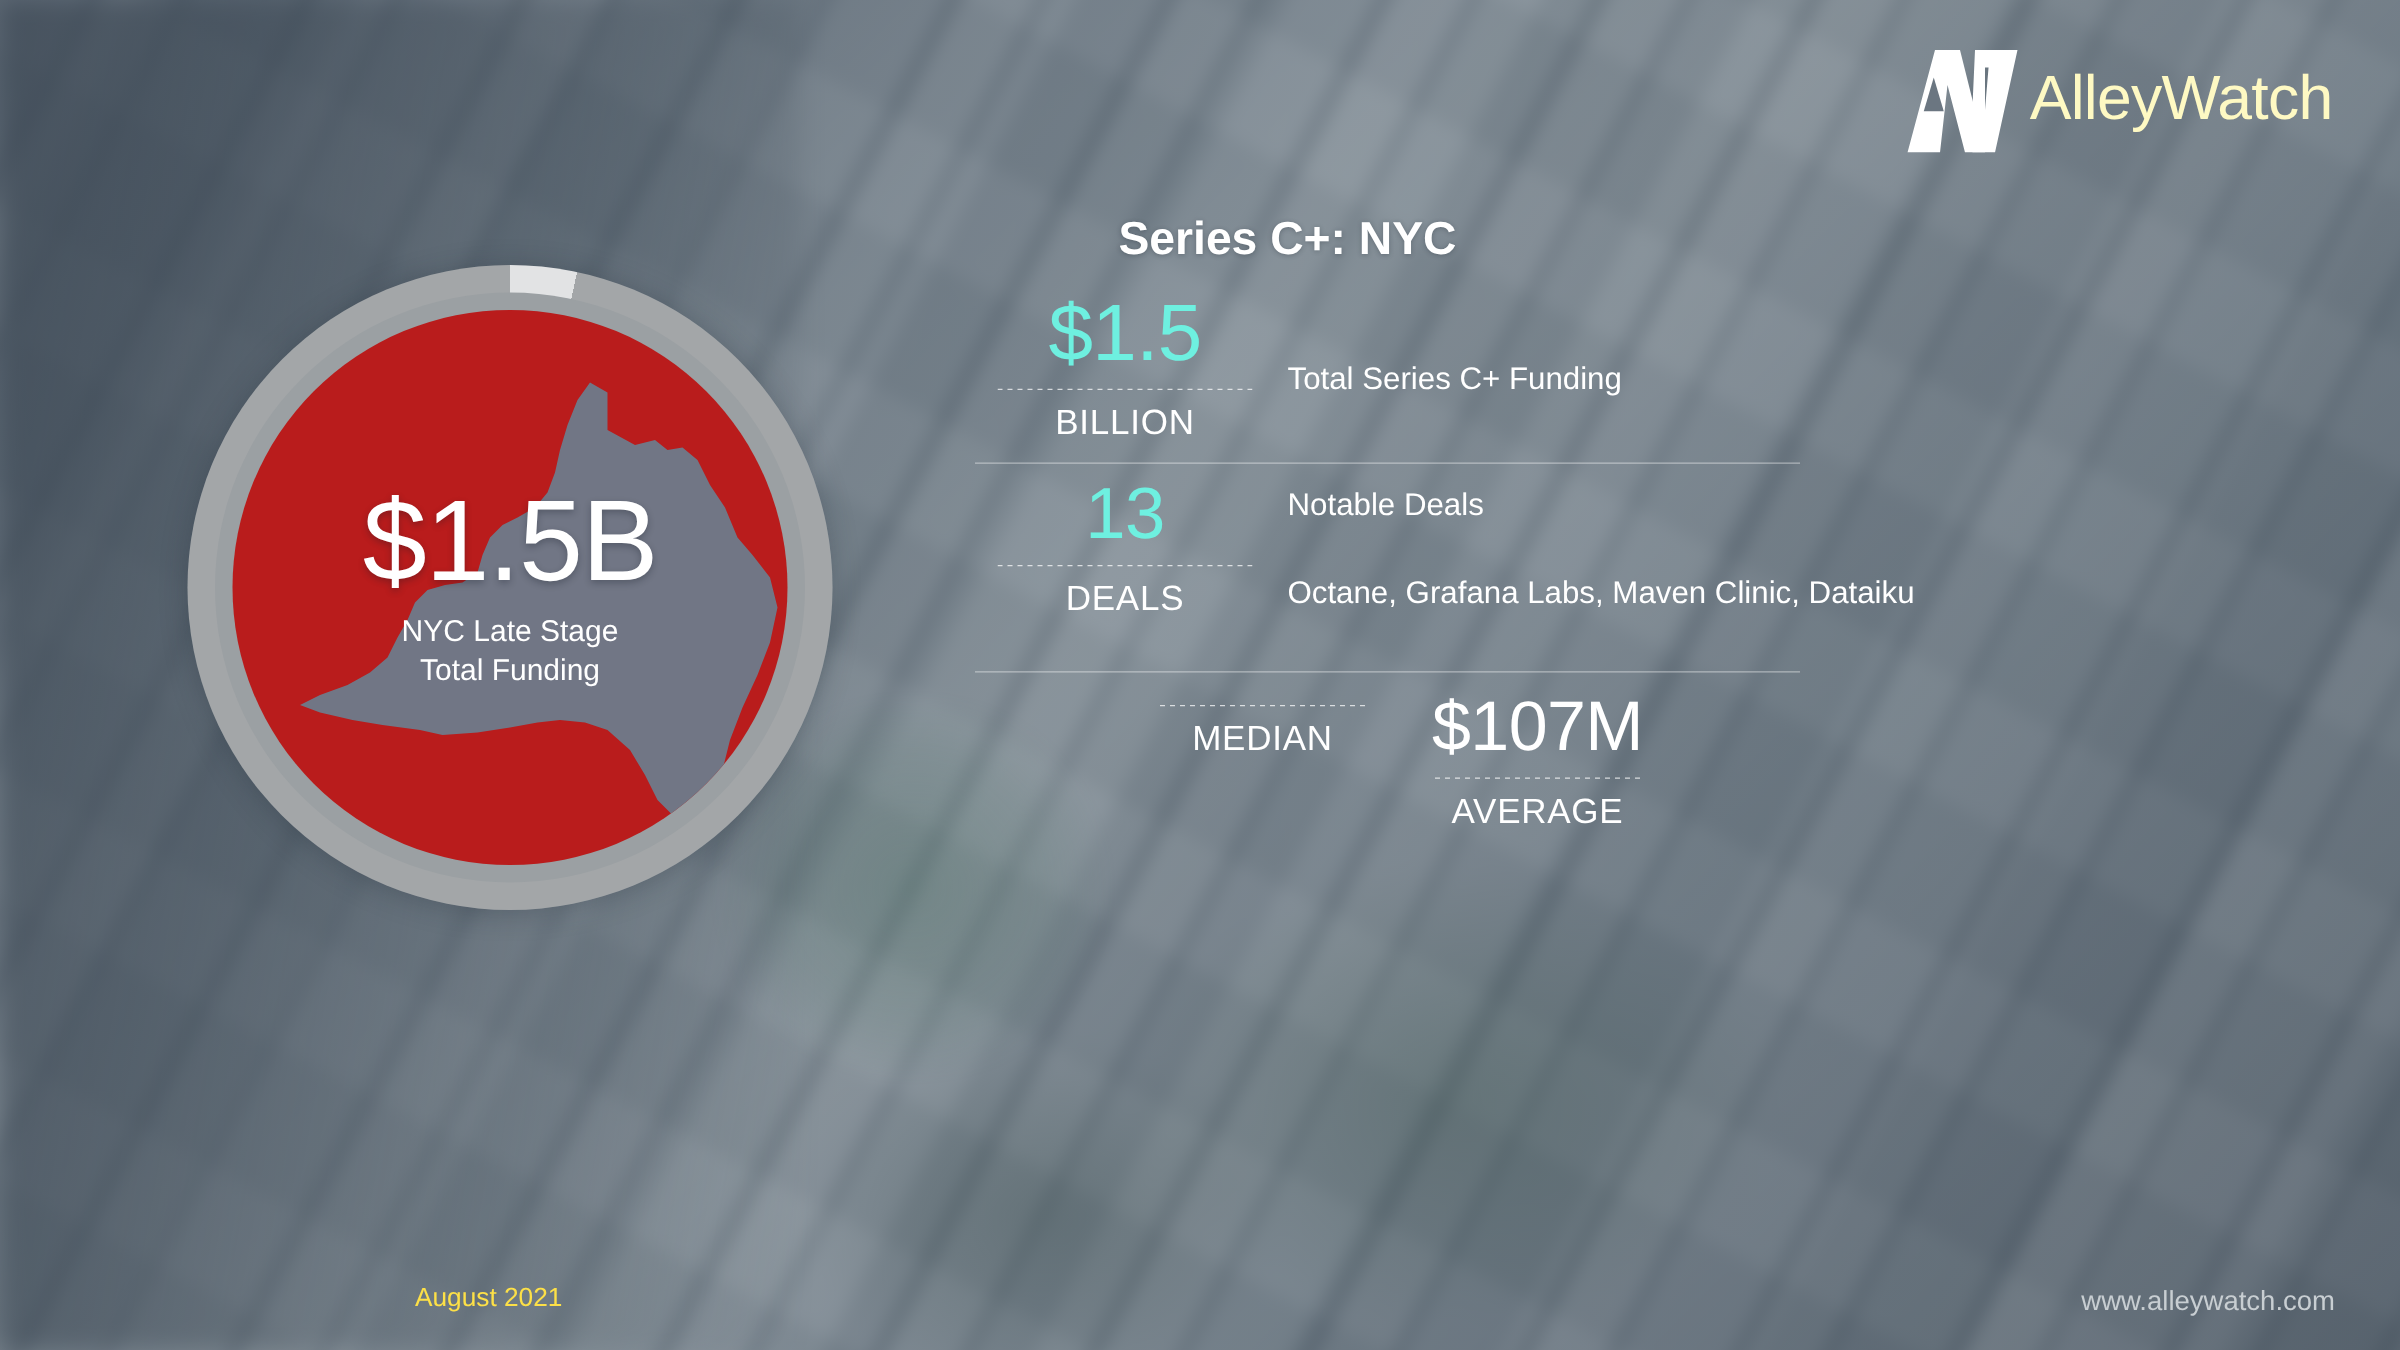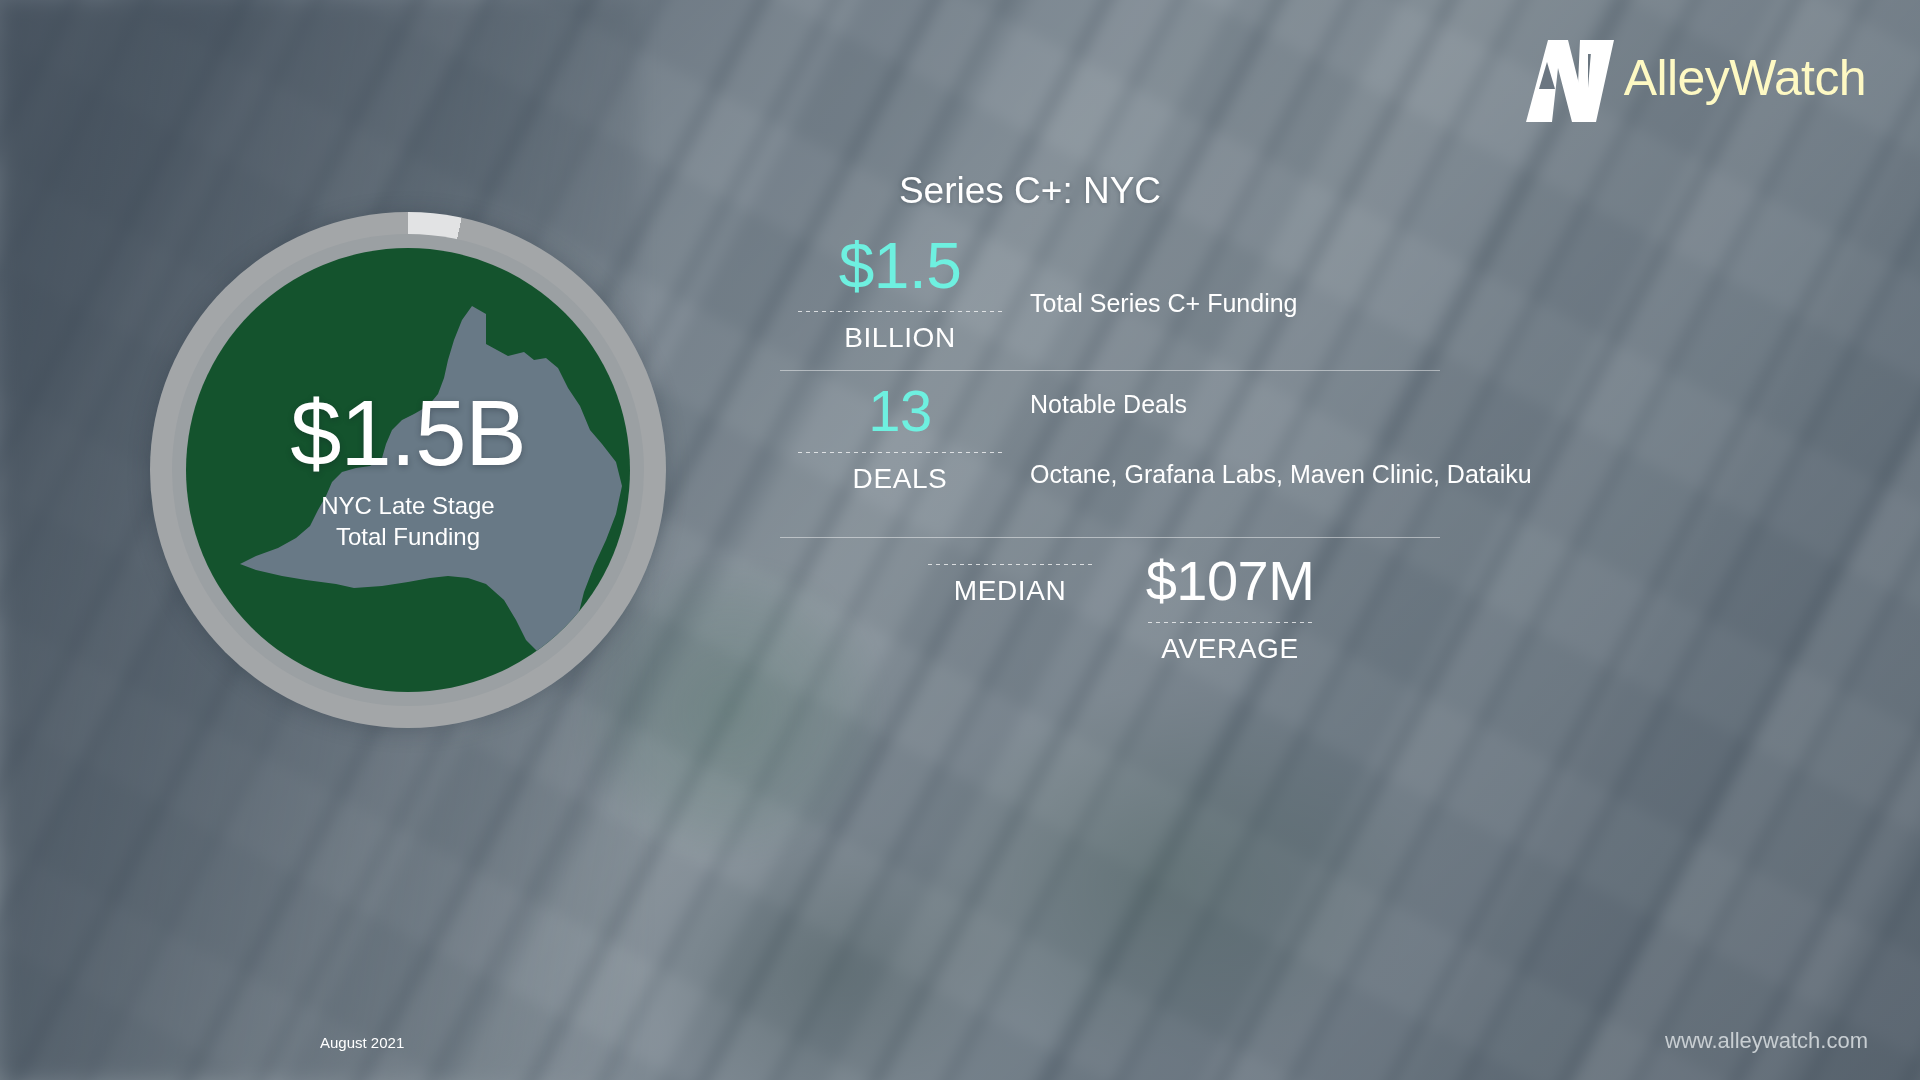--- a/index.html
+++ b/index.html
@@ -75,41 +75,41 @@
     box-shadow:0 2px 22px rgba(30,40,52,.28);
   }
   #donut-ring-inner-shade{
     position:absolute; left:22px; top:22px; right:22px; bottom:22px;
     border-radius:50%;
     background:#9ba0a3;
   }
   #donut-hole{
     position:absolute; left:36px; top:36px; right:36px; bottom:36px;
     border-radius:50%; overflow:hidden;
-    background:#14532d;
+    background:#b91c1c;
     display:flex; flex-direction:column; align-items:center; justify-content:center;
   }
   #ny-map{ position:absolute; left:0; top:0; }
   #donut-value{
     position:relative; z-index:3;
     font-size:92px; font-weight:300; color:#fff; line-height:1;
     letter-spacing:-1px;
     text-shadow:0 2px 6px rgba(20,28,38,.30);
   }
   #donut-sub{
     position:relative; z-index:3; margin-top:12px;
     font-size:24px; font-weight:400; color:#fff; line-height:1.28; text-align:center;
   }
 
   
   #panel{ position:absolute; left:770px; top:170px; width:1100px; }
 
   #panel-heading{
     text-align:center; width:520px;
-    font-size:37px; font-weight:400; color:#fff; margin-bottom:22px;
+    font-size:37px; font-weight:700; color:#fff; margin-bottom:22px;
     text-shadow:0 1px 4px rgba(25,35,45,.30);
   }
 
   .stat-row{ position:relative; display:flex; align-items:flex-start; }
   .metric{
     width:260px; flex:0 0 260px; text-align:center;
   }
   .metric .big{
     font-size:62px; font-weight:300; line-height:1.02; letter-spacing:-.5px;
     color:#6ef0e0;
@@ -137,22 +137,22 @@
 
   #row2{ margin-top:6px; }
   #row2 .metric .big{ font-size:58px; }
 
   #row3{ margin-top:14px; display:flex; }
   #row3 .metric{ width:220px; flex:0 0 220px; }
   #row3 .metric .big{ font-size:56px; }
 
   
   #footer-left{
-    position:absolute; left:320px; bottom:26px;
-    font-size:15px; color:#ffffff; line-height:1.5;
+    position:absolute; left:332px; bottom:26px;
+    font-size:21px; color:#fde047; line-height:1.5;
   }
   #footer-right{
     position:absolute; right:52px; bottom:26px;
     font-size:22px; color:#c8ced2;
   }
 </style>
 </head>
 <body>
 
 <div id="bg-photo"></div>

